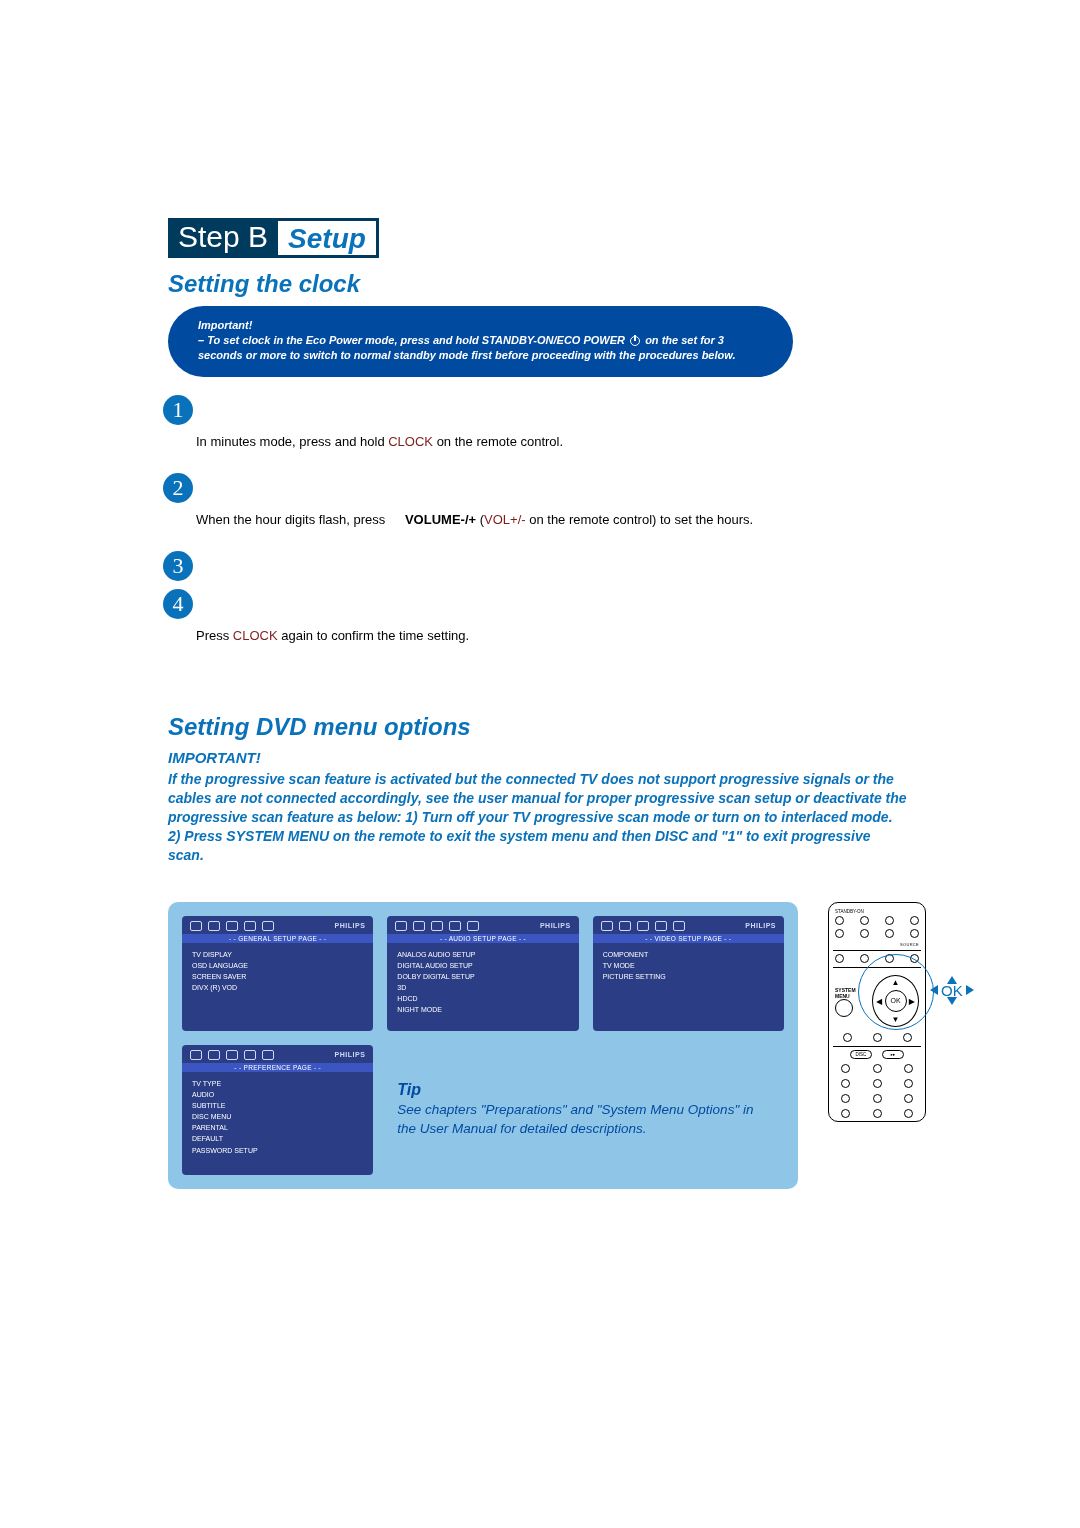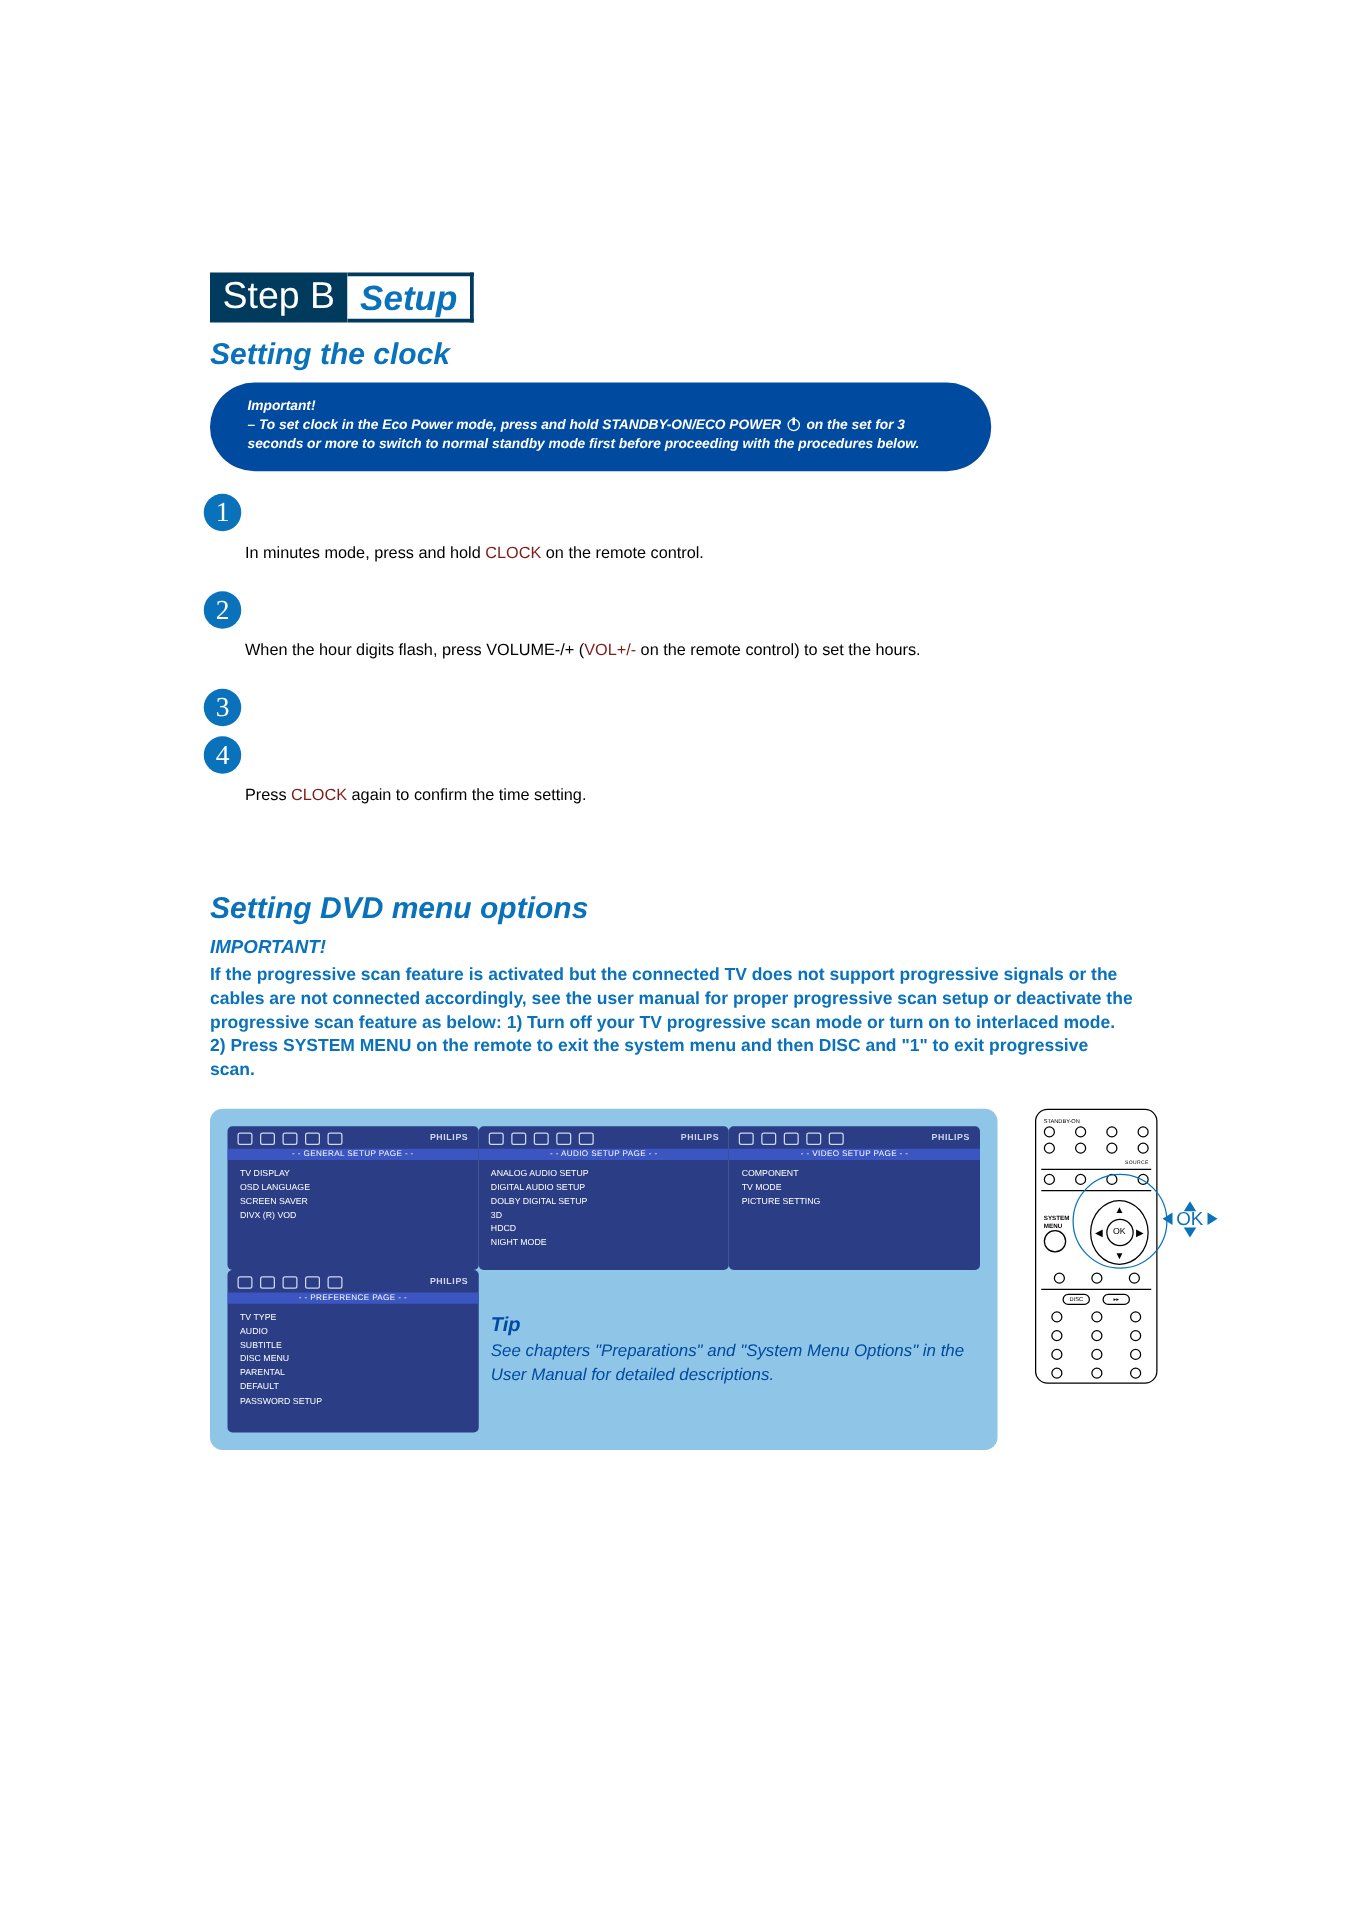--- a/index.html
+++ b/index.html
@@ -92,49 +92,50 @@
     font-family: serif;
   }
   .step-text {
     font-size: 13px;
     line-height: 1.4;
     max-width: 620px;
     margin-bottom: 22px;
     margin-left: 28px;
   }
   .step-text .kw { color: #7f1d1d; font-weight: 400; }
-  .step-text .bold-reg { font-weight: 400; color: #000; }
+  .step-text .bold-reg { font-weight: 700; color: #000; margin-left: 16px; }
 
   
   .section-2 { margin-top: 68px; }
   .important2 {
     color: #0a72ba;
     font-style: italic;
     font-weight: 700;
     font-size: 15px;
     margin-bottom: 4px;
   }
   .important2-body {
     color: #0a72ba;
+    font-style: italic;
     font-weight: 700;
     font-size: 14px;
     line-height: 1.35;
     max-width: 740px;
-    margin-bottom: 22px;
+    margin-bottom: 37px;
   }
 
   
   .panel {
     background: #8fc6e8;
     border-radius: 10px;
     width: 630px;
     padding: 14px;
     display: grid;
     grid-template-columns: 1fr 1fr 1fr;
-    gap: 0;
+    gap: 14px;
     font-size: 8px;
     color: #fff;
   }
   .menu-card {
     background: #2a3d85;
     border-radius: 4px;
     padding: 0 0 12px 0;
     position: relative;
     height: 115px;
     overflow: hidden;

